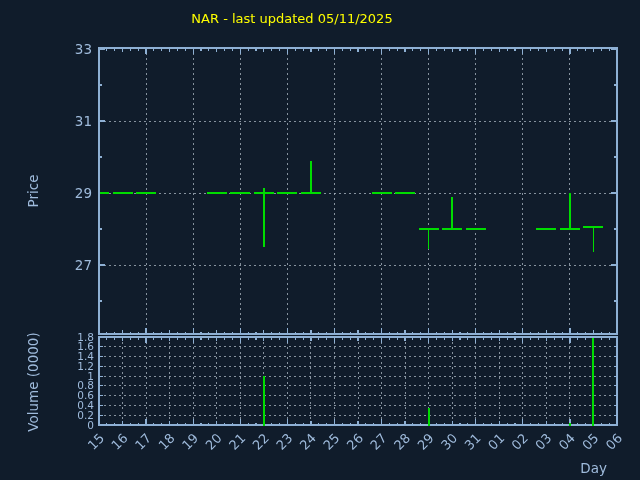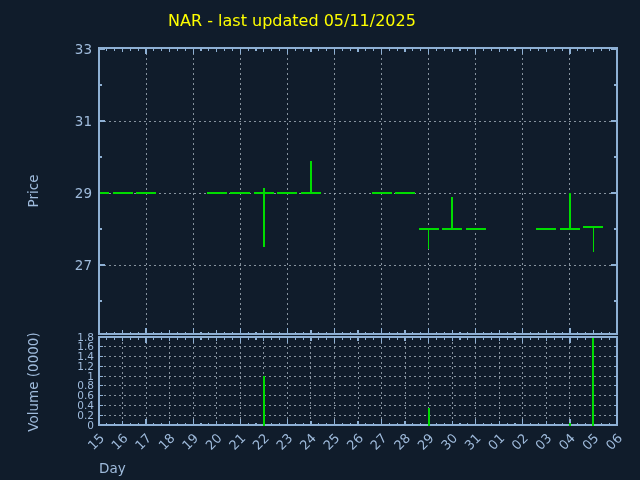--- a/index.html
+++ b/index.html
@@ -3,26 +3,26 @@
 <meta charset="utf-8">
 <style>
   html,body{margin:0;padding:0;}
   .stage{
     position:relative;width:640px;height:480px;overflow:hidden;
     background:#101c2b;
     font-family:"DejaVu Sans","Liberation Sans",sans-serif;
   }
   .chart-title{
     position:absolute;left:0;top:11px;width:584px;
-    text-align:center;font-size:16px;color:#fefe00;letter-spacing:0px;
+    text-align:center;font-size:13px;color:#fefe00;letter-spacing:0px;
   }
   .axis-label{position:absolute;color:#9fbbdc;font-size:13.5px;white-space:nowrap;}
   .ylab-price{left:-14px;top:183px;width:94px;text-align:center;transform:rotate(-90deg);}
   .ylab-vol{left:-27px;top:374px;width:120px;text-align:center;transform:rotate(-90deg);}
-  .xlab-day{left:99px;top:460px;width:508px;text-align:left;}
+  .xlab-day{left:99px;top:460px;width:508px;text-align:right;}
   svg{position:absolute;left:0;top:0;}
   text{font-family:"DejaVu Sans","Liberation Sans",sans-serif;}
 </style>
 </head>
 <body>
 
 <div class="stage">
   <div class="chart-title">NAR - last updated 05/11/2025</div>
   <div class="axis-label ylab-price">Price</div>
   <div class="axis-label ylab-vol">Volume (0000)</div>

